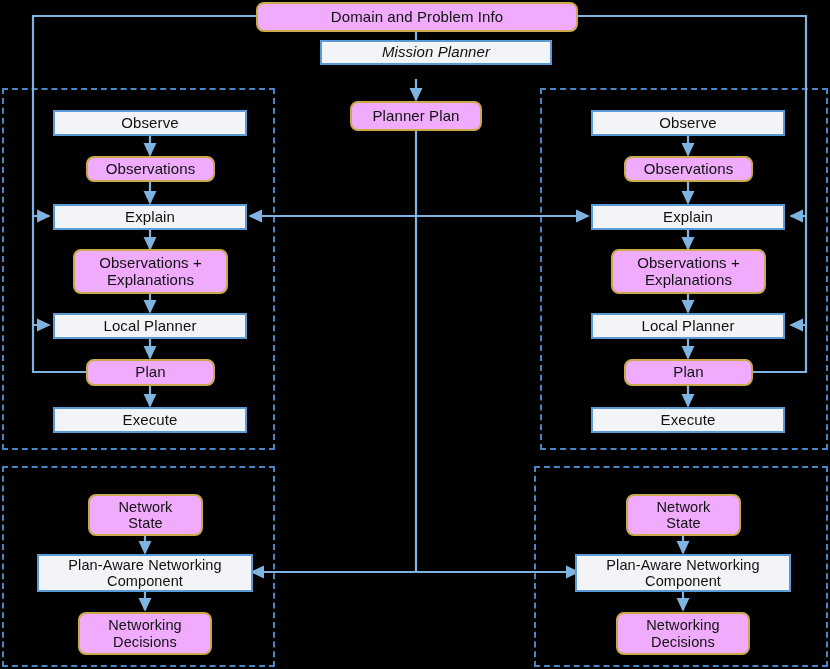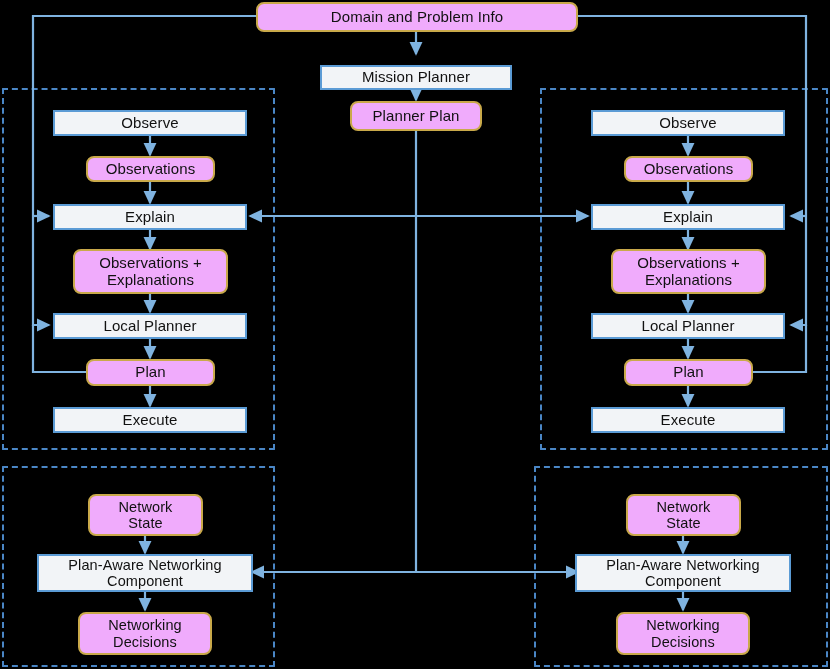--- a/index.html
+++ b/index.html
@@ -104,21 +104,21 @@
       <path d="M145,536 L145,553" marker-end="url(#ah)"></path>
       <path d="M145,592 L145,610" marker-end="url(#ah)"></path>
 
       <path d="M683,536 L683,553" marker-end="url(#ah)"></path>
       <path d="M683,592 L683,610" marker-end="url(#ah)"></path>
     </g>
   </svg>
 
   <div class="node data t15" style="left:256px;top:2px;width:322px;height:30px;">Domain and Problem Info</div>
 
-  <div class="node proc t15" style="left:320px;top:65px;width:192px;height:25px;">Mission Planner</div>
+  <div class="node proc t15" style="left:320px;top:40px;width:232px;height:25px;font-style:italic;">Mission Planner</div>
 
   <div class="node data t15" style="left:350px;top:101px;width:132px;height:30px;">Planner Plan</div>
 
   <div class="node proc t15" style="left:53px;top:110px;width:194px;height:26px;">Observe</div>
 
   <div class="node data t15" style="left:86px;top:156px;width:129px;height:26px;">Observations</div>
 
   <div class="node proc t15" style="left:53px;top:204px;width:194px;height:26px;">Explain</div>
 
   <div class="node data t15" style="left:73px;top:249px;width:155px;height:45px;flex-direction:column;">

